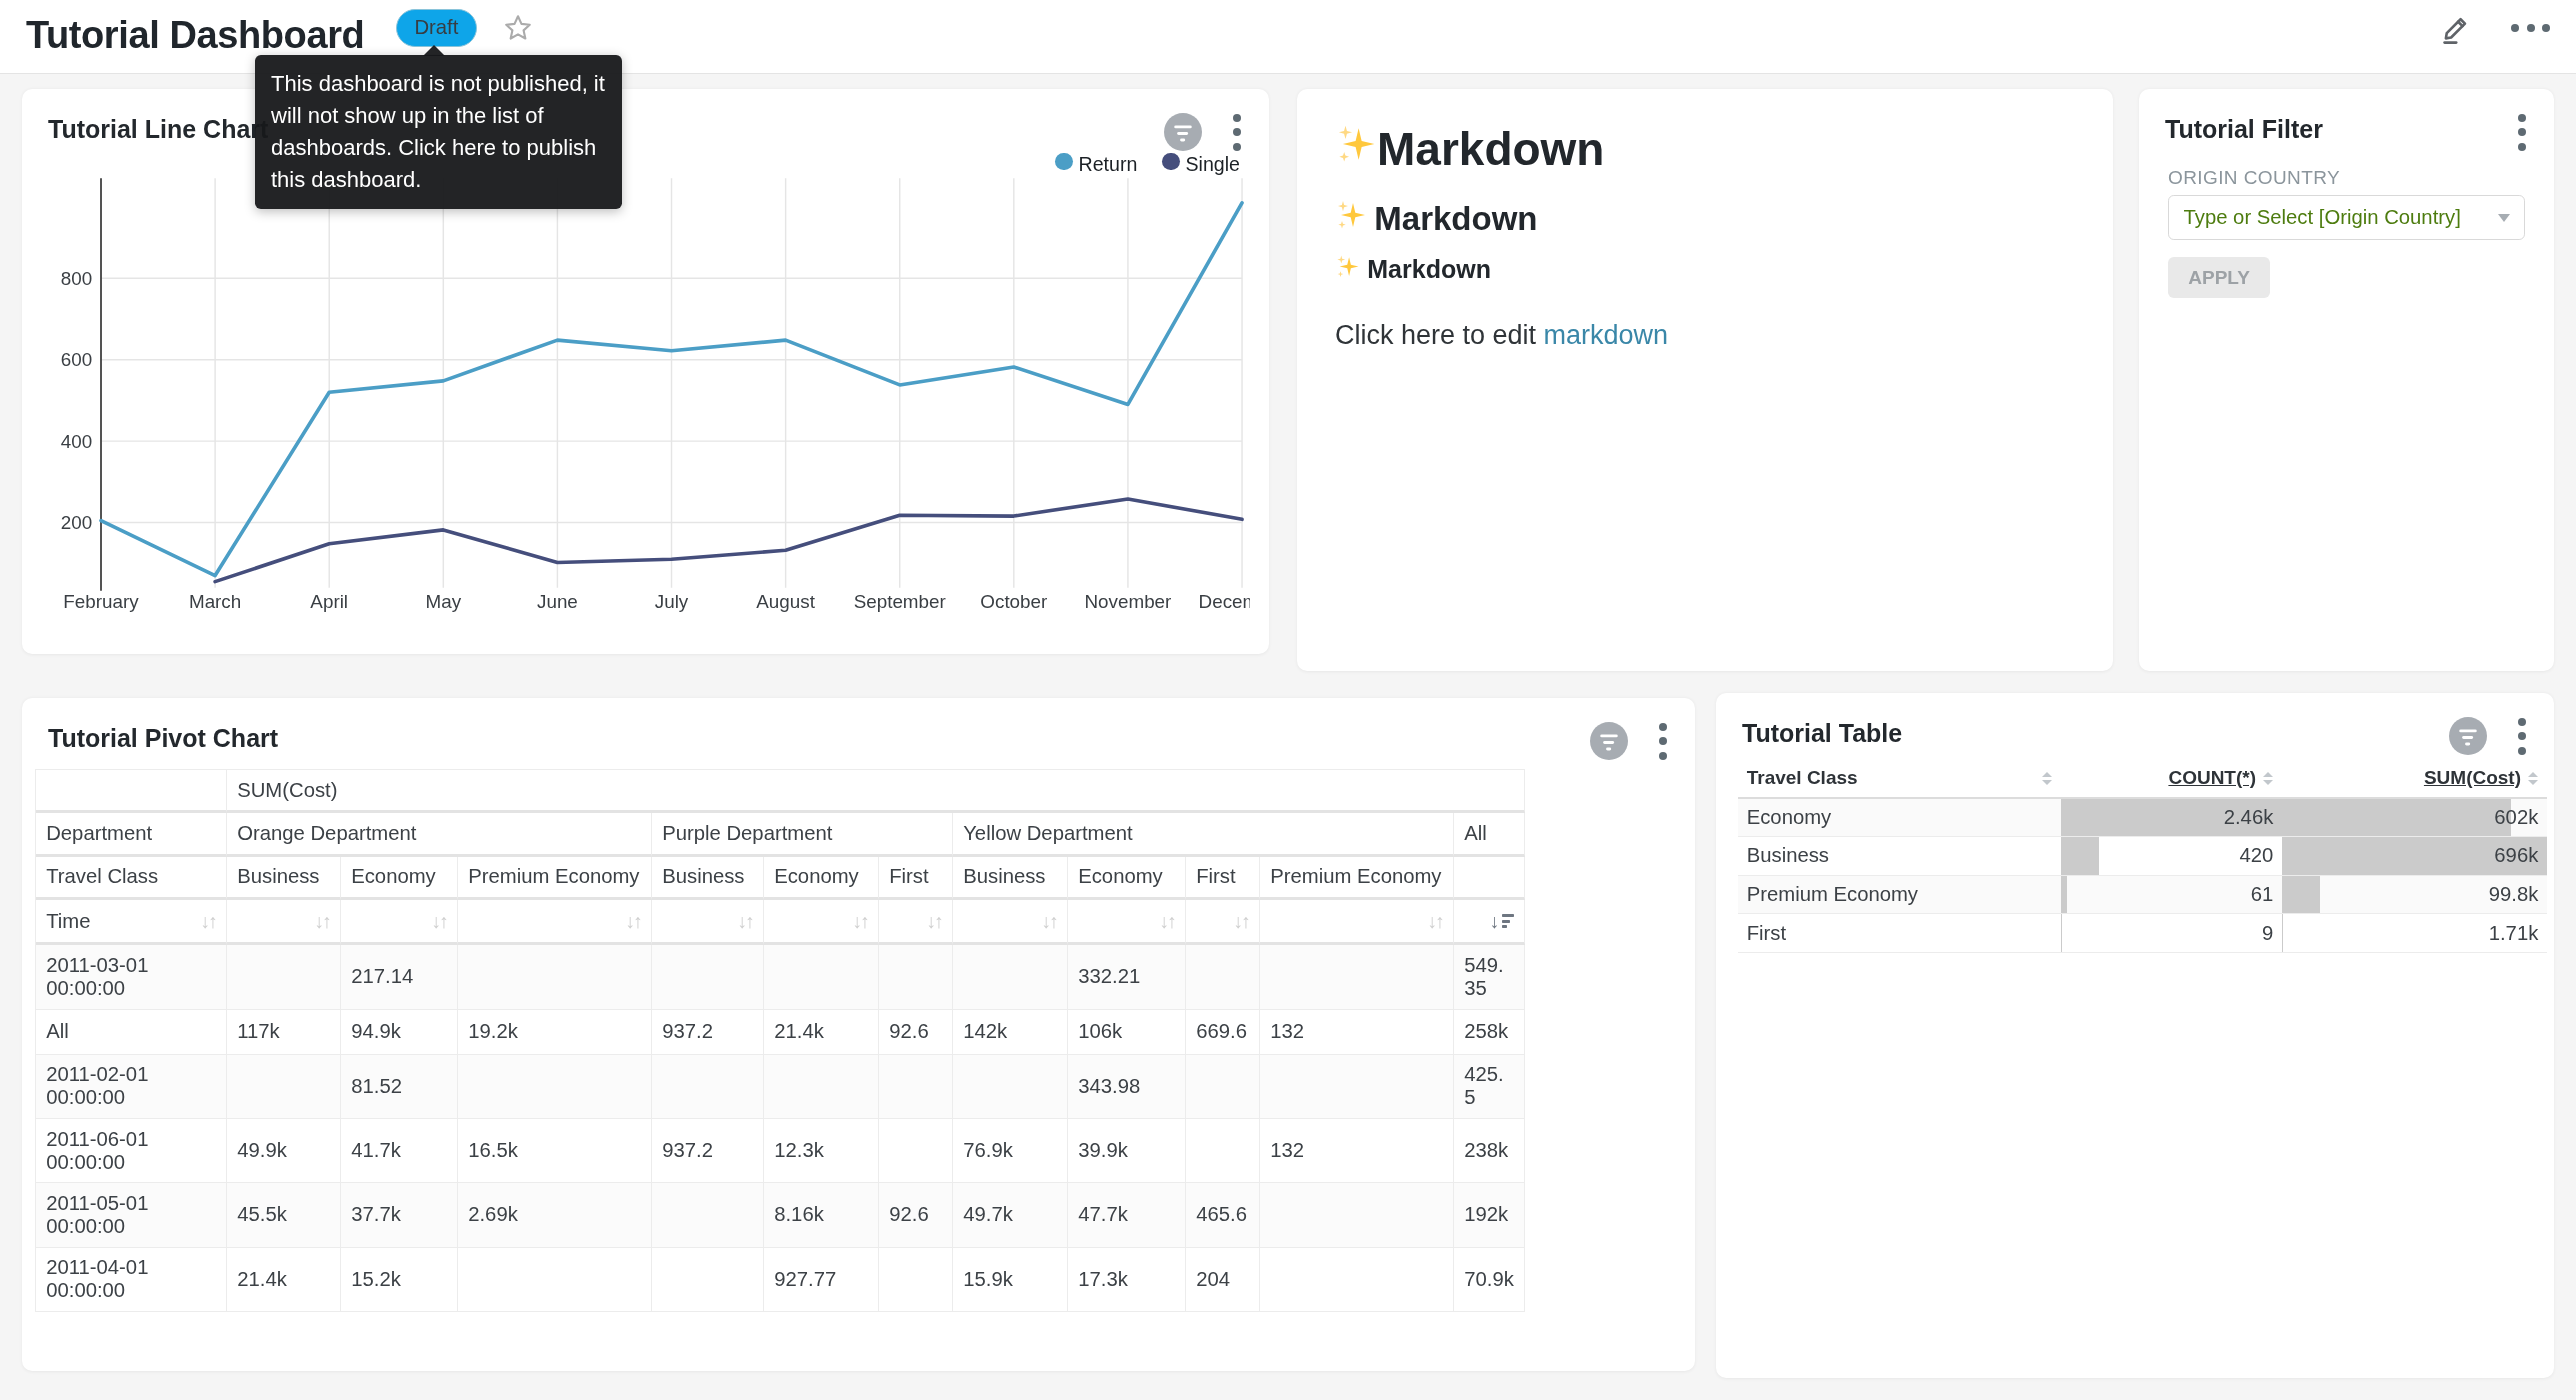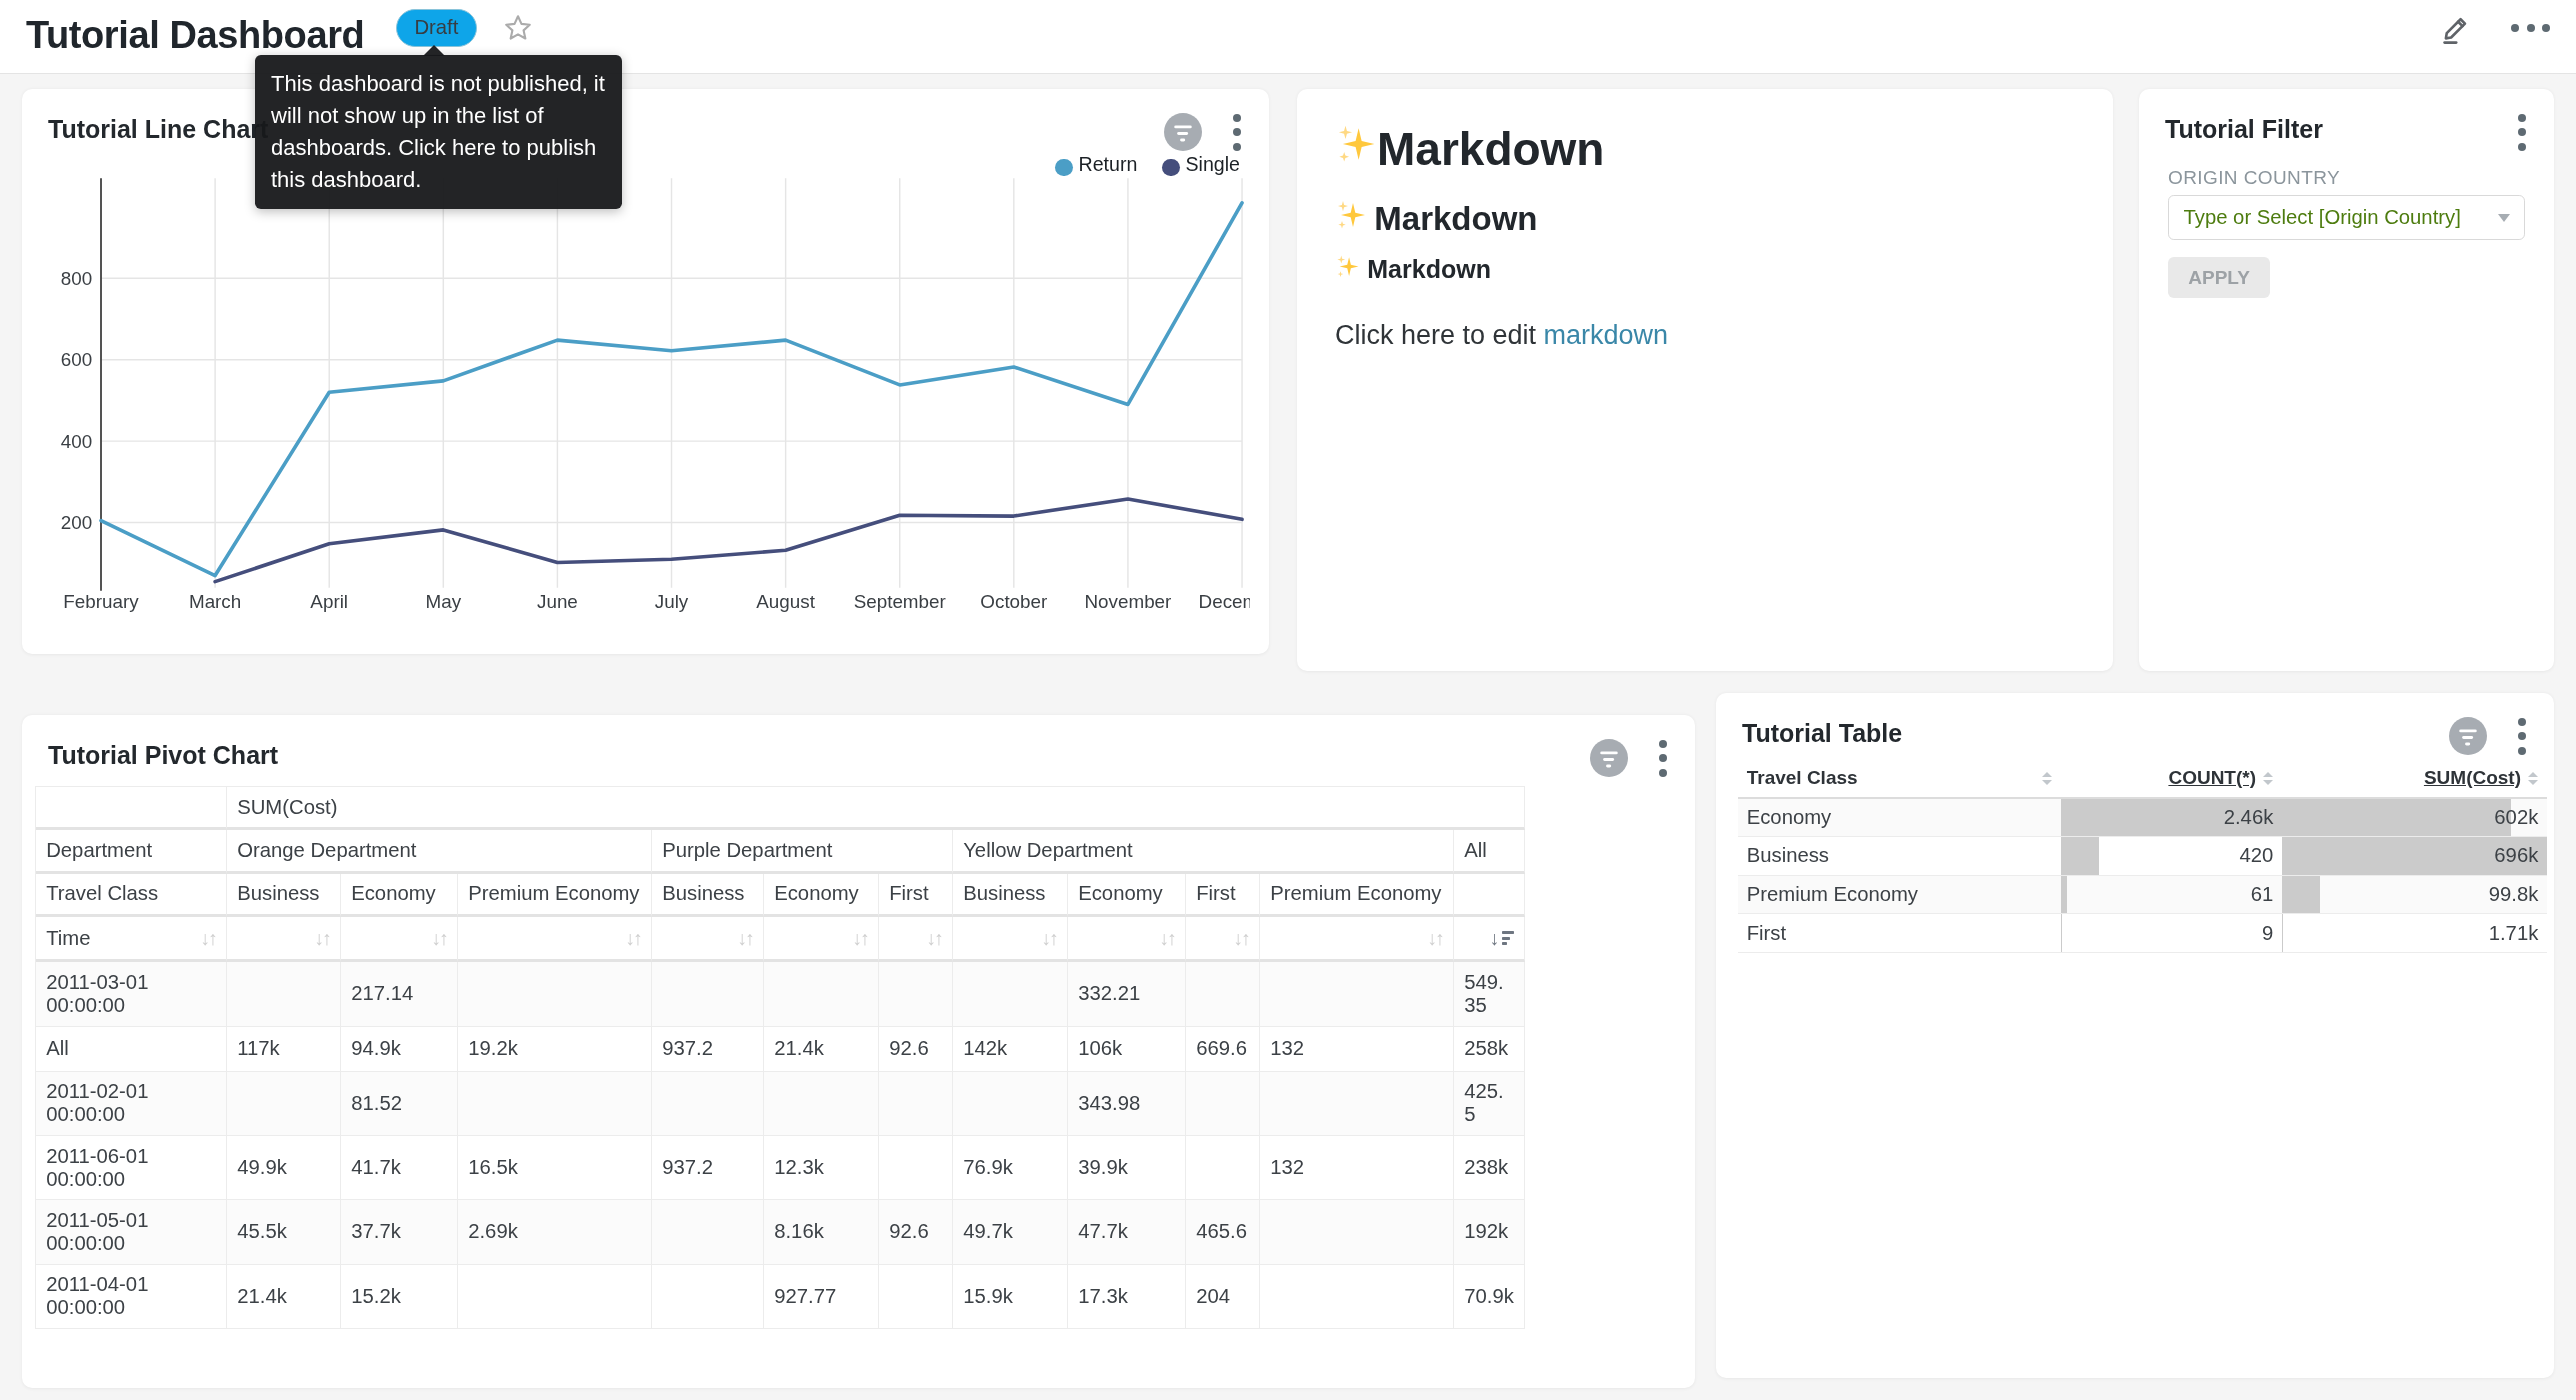--- a/index.html
+++ b/index.html
@@ -24,32 +24,32 @@
     border-radius:5.8px; padding:13px 16px; box-shadow:0 2.9px 10.2px rgba(0,0,0,.25); }
   .tooltip .arrow { position:absolute; top:-10.2px; left:168px; width:0; height:0;
     border-left:11px solid transparent; border-right:11px solid transparent;
     border-bottom:11px solid rgba(23,24,26,0.95); }
 
   
   .panel { position:absolute; background:#fff; border-radius:10.2px; box-shadow:0 0.7px 3.6px rgba(0,0,0,.06); }
   #panel-line    { left:22px;   top:89px; width:1247px; height:565px; overflow:hidden; }
   #panel-md      { left:1297px; top:89px; width:816px; height:582px; }
   #panel-filter  { left:2139px; top:89px; width:415px;  height:582px; }
-  #panel-pivot   { left:22px;   top:715px; width:1673px; height:673px; overflow:hidden; }
+  #panel-pivot   { left:22px;   top:698px; width:1673px; height:673px; overflow:hidden; }
   #panel-table   { left:1716px; top:693px; width:838px; height:685px; overflow:hidden; }
 
   .panel-title { position:absolute; left:26px; top:26px; font-size:25px; font-weight:600; color:#23282d; }
   .panel-icons { position:absolute; top:22px; right:22px; display:flex; align-items:center; gap:25px; }
   .filter-badge { width:38px; height:38px; cursor:pointer; }
   .kebab { display:flex; flex-direction:column; gap:6.5px; padding:2.9px 5.8px; cursor:pointer; }
   .kebab i { width:8px; height:8px; border-radius:50%; background:#5e6a72; display:block; }
 
   
   .legend { position:absolute; top:64px; right:29px; display:flex; gap:25px; }
-  .legend-item { display:flex; align-items:flex-end; gap:5.8px; font-size:19.6px; color:#1c2126; }
+  .legend-item { display:flex; align-items:flex-start; gap:5.8px; font-size:19.6px; color:#1c2126; }
   .legend-dot { width:17.4px; height:17.4px; border-radius:50%; }
   #linechart-svg { position:absolute; left:0; top:87px; width:1228px; height:477px; }
   .tick-label { font-size:26px; fill:#3a3f44; }
 
   
   .md-h1 { position:absolute; left:38px; top:33px; font-size:46px; font-weight:600; color:#22272c; display:flex; align-items:center; }
   .md-h2 { position:absolute; left:38px; top:110px; font-size:33px; font-weight:600; color:#22272c; display:flex; align-items:center; gap:7.3px; }
   .md-h3 { position:absolute; left:38px; top:165px; font-size:25px; font-weight:600; color:#22272c; display:flex; align-items:center; gap:7.3px; }
   .md-p  { position:absolute; left:38px; top:231px; font-size:27px; color:#2f3438; }
   .md-p a { color:#3a87a8; text-decoration:none; cursor:pointer; }

